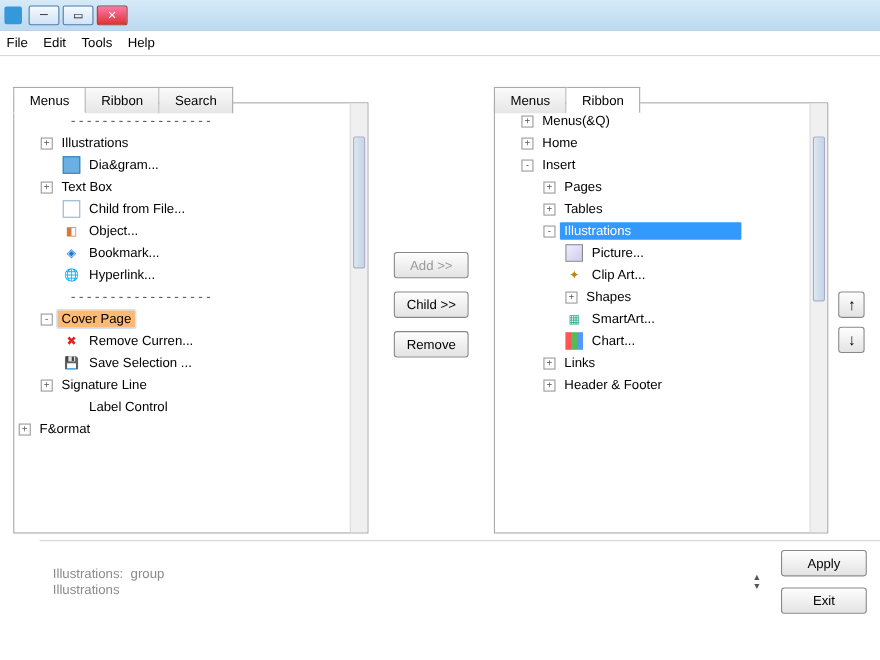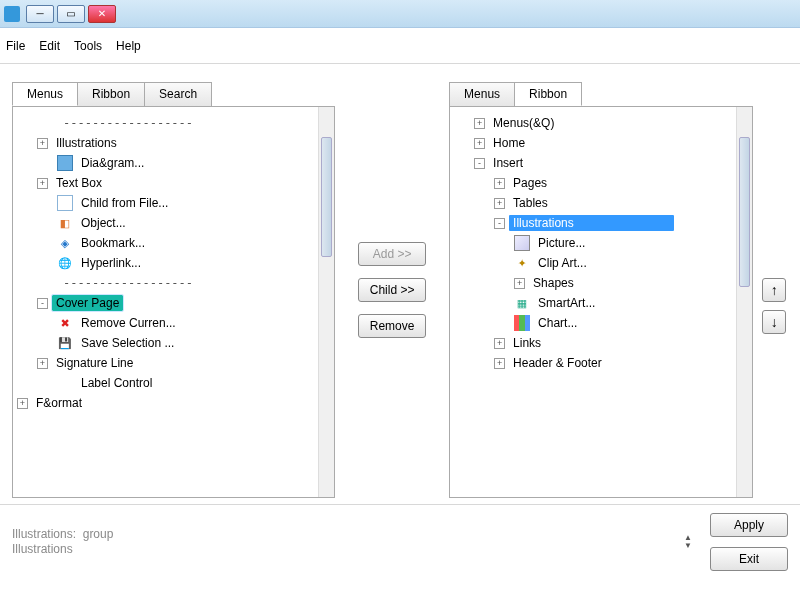--- a/index.html
+++ b/index.html
@@ -3,50 +3,50 @@
 <meta charset="utf-8">
 <style>
 * { box-sizing: border-box; margin: 0; padding: 0; font-family: "Segoe UI", Tahoma, sans-serif; font-size: 12px; }
 body { background: #fff; width: 800px; height: 600px; overflow: hidden; }
 .titlebar { height: 28px; background: linear-gradient(180deg, #d6eaf8 0%, #bcdaf0 100%); display: flex; align-items: center; padding: 0 4px; gap: 6px; border-bottom: 1px solid #a9c8e4; }
 .titlebar .t-icon { width: 16px; height: 16px; background: #3498db; border-radius: 2px; }
 .titlebar .t-text { flex: 1; color: #222; }
 .winbtns { display:flex; gap:3px; }
 .winbtn { width:28px; height:18px; border:1px solid #5a7ea8; background:linear-gradient(180deg,#f5faff,#d0e4f5); display:flex; align-items:center; justify-content:center; font-size:10px; border-radius:2px; cursor:pointer; }
 .winbtn.close { background:linear-gradient(180deg,#f7a,#d33); color:#fff; border-color:#a33; }
-.menubar { height:36px; display:flex; align-items:center; gap:14px; padding:0 6px; border-bottom:1px solid #d8d8d8; }
+.menubar { height:23px; display:flex; align-items:center; gap:14px; padding:0 6px; border-bottom:1px solid #d8d8d8; }
 .menubar span { cursor:pointer; }
 .content { display:flex; padding:18px 12px 6px 12px; gap:8px; height:440px; }
 .panel { display:flex; flex-direction:column; }
 .panel.left { width:330px; }
 .panel.right { width:310px; margin-left:auto; }
-.tabs { display:flex; position:relative; top:0; z-index:2; }
+.tabs { display:flex; position:relative; top:10px; z-index:2; }
 .tab { padding:4px 14px; border:1px solid #aaa; border-bottom:none; background:linear-gradient(180deg,#fafafa,#e6e6e6); cursor:pointer; }
 .tab.active { background:#fff; border-bottom:1px solid #fff; }
 .tab + .tab { border-left:none; }
 .treebox { flex:1; border:1px solid #aaa; background:#fff; overflow:auto; position:relative; }
 .tree { padding:6px 0 6px 0; }
 .tree ul { list-style:none; padding-left:20px; }
 .node { display:flex; align-items:center; height:20px; gap:4px; padding-left:4px; white-space:nowrap; cursor:pointer; }
 .exp { width:11px; height:11px; border:1px solid #9a9a9a; background:#fff; font-size:9px; line-height:9px; text-align:center; color:#555; cursor:pointer; flex-shrink:0; }
 .ic { width:16px; height:16px; display:inline-flex; align-items:center; justify-content:center; font-size:11px; flex-shrink:0; }
 .lbl { padding:1px 4px; border-radius:1px; }
 .lbl.sel { background:#3399ff; color:#fff; }
-.lbl.hov { background:#14b8a6; outline:1px solid #cce6ff; }
+.lbl.hov { background:#fdba74; outline:1px solid #cce6ff; }
 .divider-text { color:#555; font-family:monospace; padding-left:30px; }
 .midcol { width:100px; display:flex; flex-direction:column; align-items:center; justify-content:center; gap:12px; }
 .btn { min-width:68px; height:24px; border:1px solid #888; background:linear-gradient(180deg,#fefefe,#e3e3e3); border-radius:3px; cursor:pointer; }
 .btn:disabled { color:#9a9a9a; }
 .btn.highlight { border-color:#3aa0e0; box-shadow:0 0 0 1px #bfe3ff inset; }
 .sidecol { width:28px; display:flex; flex-direction:column; align-items:center; justify-content:center; gap:8px; }
 .arrowbtn { width:24px; height:24px; border:1px solid #888; background:linear-gradient(180deg,#fefefe,#e3e3e3); border-radius:3px; cursor:pointer; font-size:14px; line-height:20px; }
 .below-right { display:flex; gap:12px; padding:6px 0 0 0; justify-content:flex-start; }
 .below-right .btn { min-width:72px; }
 .spacer-tabs { height:23px; }
-.statusbar { border-top:1px solid #d8d8d8; padding:8px 12px; display:flex; align-items:center; gap:18px; }
+.statusbar { border-top:1px solid #d8d8d8; padding:8px 12px; display:flex; align-items:center; gap:18px;margin-left:36px; }
 .status-left { color:#8a8a8a; font-size:12px; line-height:15px; }
 .status-spinner { margin-left:auto; display:flex; flex-direction:column; gap:-2px; color:#555; }
 .spin { font-size:8px; cursor:pointer; line-height:8px; }
 .status-btns { display:flex; gap:10px;flex-direction:column; }
 .status-btns .btn { min-width:78px; }
 .scrollbar { position:absolute; right:0; top:0; bottom:0; width:16px; background:#f0f0f0; border-left:1px solid #ddd; }
 .sthumb { position:absolute; left:2px; right:2px; background:linear-gradient(90deg,#dde7f0,#c3d5e5); border:1px solid #aac; border-radius:2px; }
 .ic-img { background:#6ab0e4; border:1px solid #3a80b4; }
 .ic-txt { background:#fff; border:1px solid #8bb4d8; }
 .ic-obj { color:#d73; }

